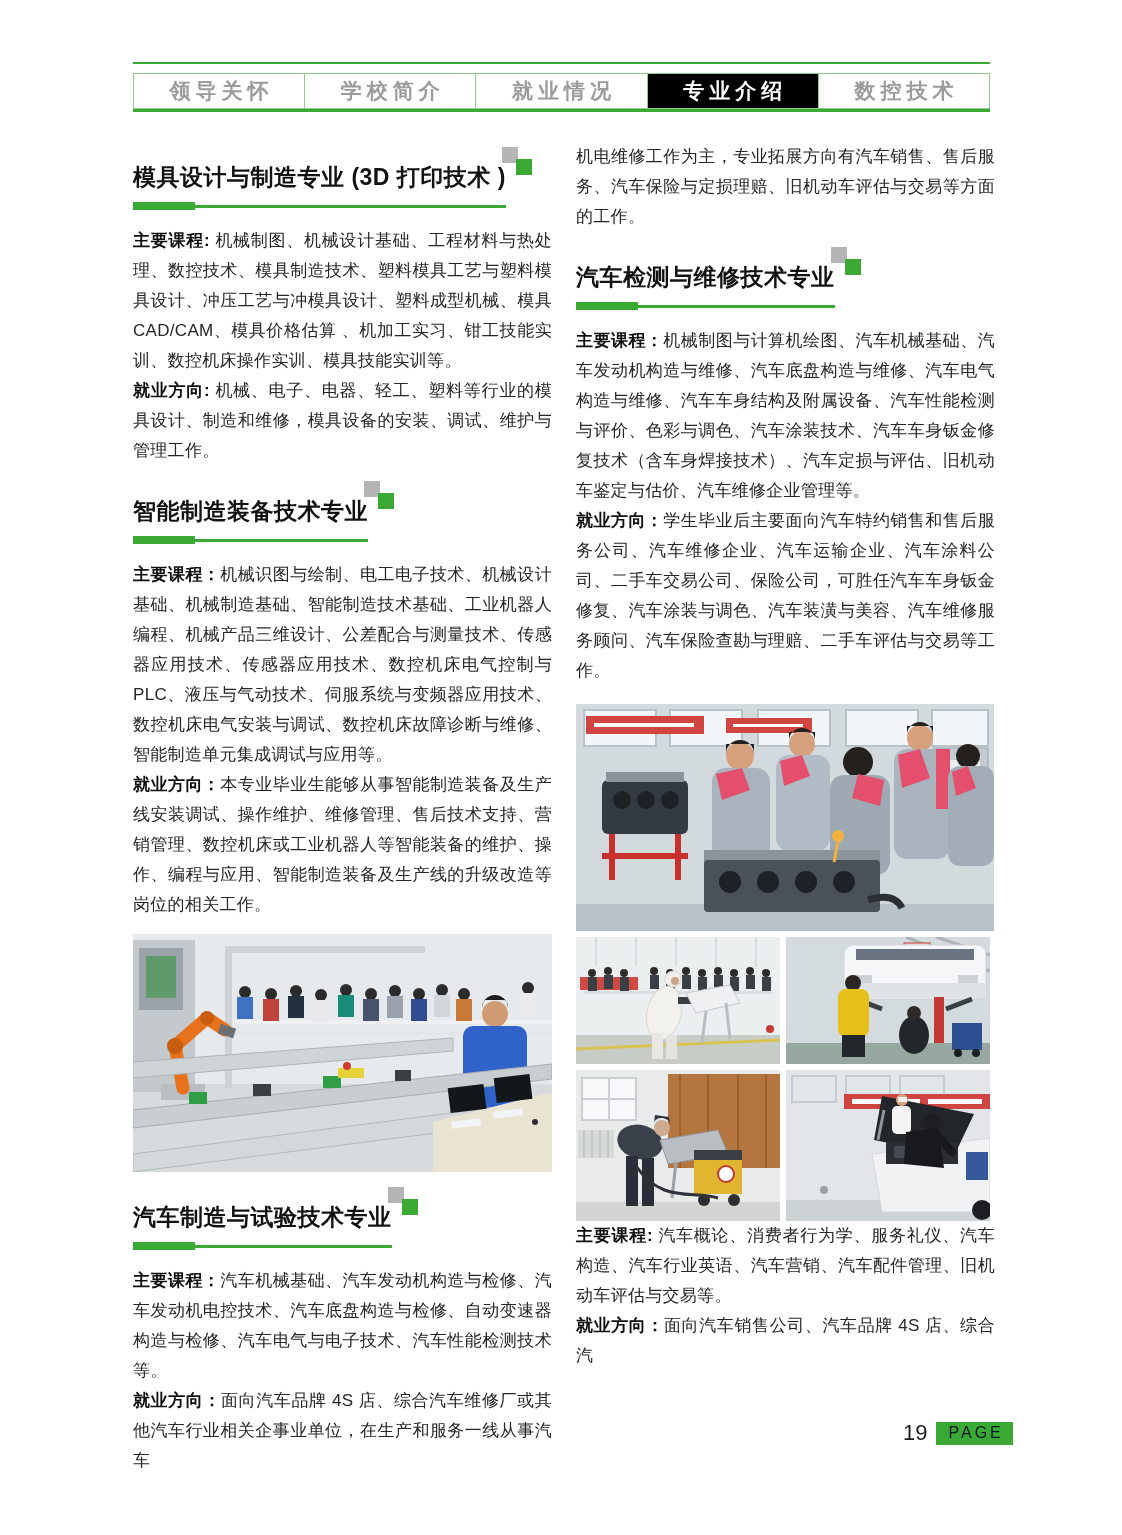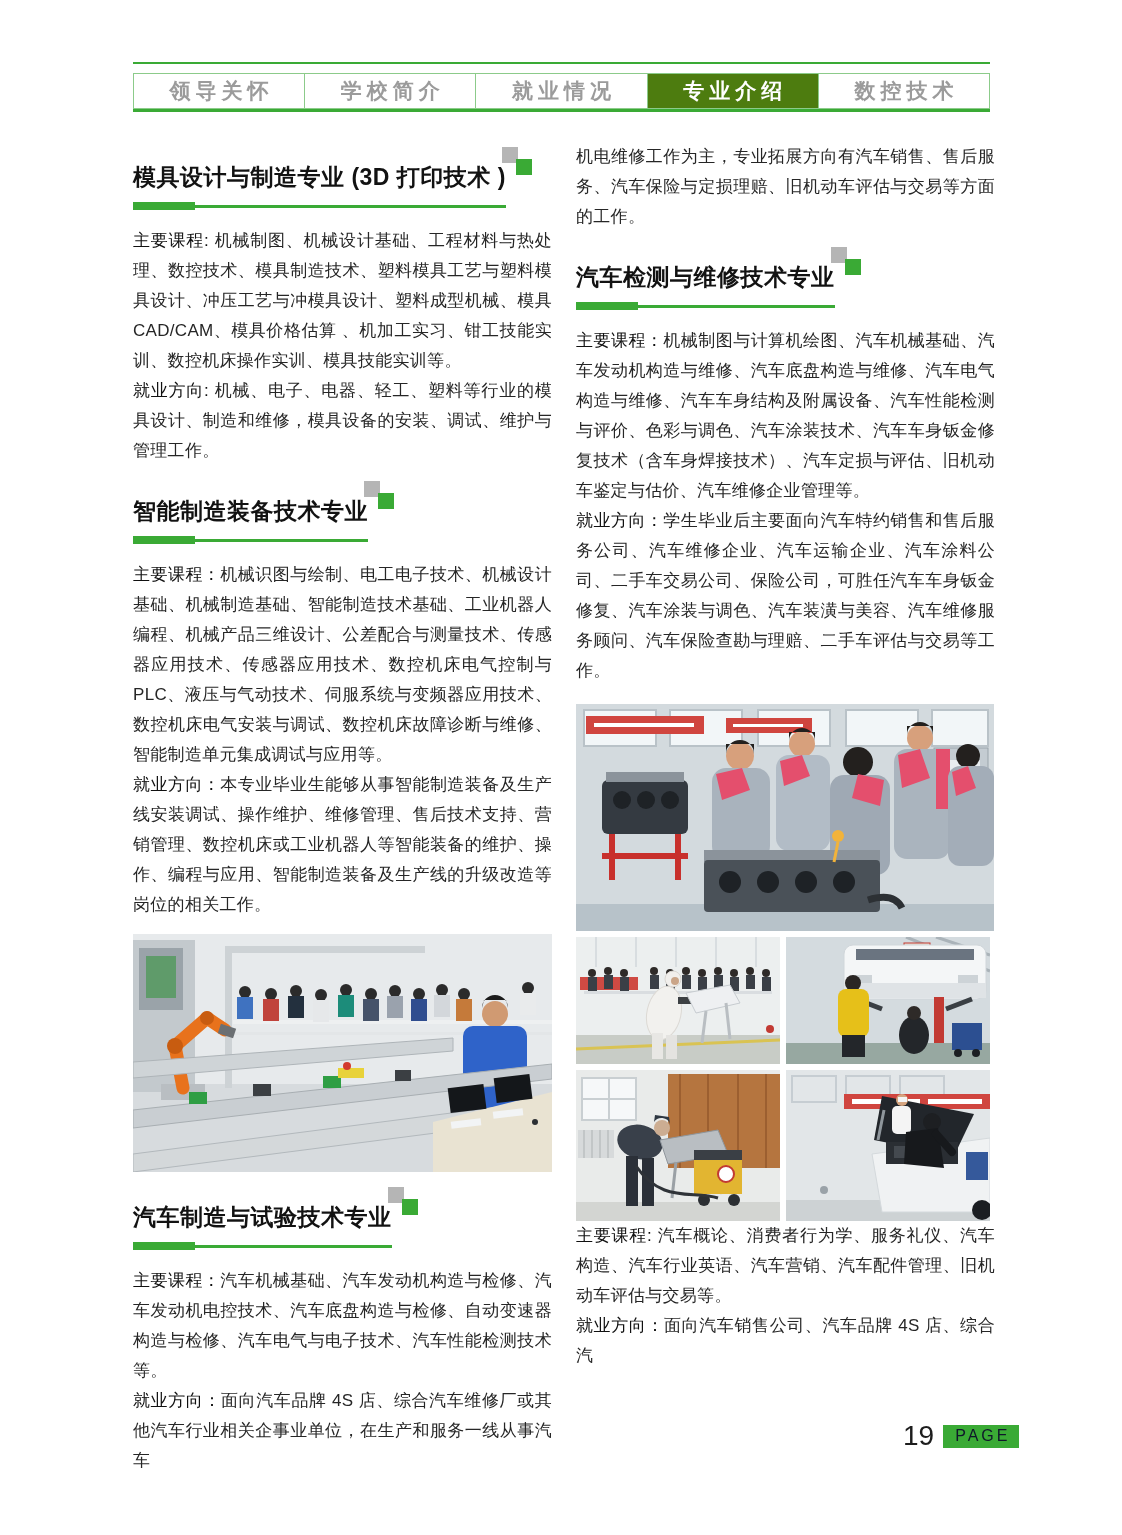--- a/index.html
+++ b/index.html
@@ -8,47 +8,47 @@
     font-family:"Liberation Sans","DejaVu Sans",sans-serif;color:#2a2a2a;
   }
   
   .header{position:absolute;left:133px;top:62px;width:857px;}
   .top-rule{height:2px;background:#3aaa35;}
   .tabbar{display:flex;border:1px solid #8ccb8a;height:34px;margin-top:9px;background:#fff;}
   .tab{flex:1;display:flex;align-items:center;justify-content:center;
        font-size:21px;font-weight:700;color:#9b9b9b;letter-spacing:5px;padding-left:5px;
        border-right:1px solid #8ccb8a;cursor:pointer;}
   .tab:last-child{border-right:none;}
-  .tab.active{background:#4d7c0f;color:#ffffff;}
+  .tab.active{background:#000000;color:#ffffff;}
   .bottom-rule{height:3px;background:#3aaa35;}
   
   .content{position:absolute;left:133px;top:136px;width:862px;display:flex;gap:24px;}
   .col{width:419px;}
   
   .sec-head{position:relative;display:inline-block;margin-top:30px;margin-bottom:16px;}
   .sec-head.first{margin-top:26px;}
   .sec-title{margin:0;font-size:23px;line-height:1.35;font-weight:700;color:#121212;letter-spacing:0.5px;}
   .sec-rule{position:relative;height:8px;margin-top:9px;}
   .rule-thick{position:absolute;left:0;top:0;width:62px;height:8px;background:#3aaa35;}
   .rule-thin{position:absolute;left:62px;right:0;top:3px;height:2.5px;background:#3aaa35;}
   .deco-gray{position:absolute;right:-12px;top:-15px;width:16px;height:16px;background:#b5b5b5;}
   .deco-green{position:absolute;right:-26px;top:-3px;width:16px;height:16px;background:#3aaa35;}
   
   .body-p{margin:0;font-size:17px;line-height:30px;text-align:justify;text-justify:inter-character;
           letter-spacing:0.3px;color:#262626;}
-  .lbl{font-weight:400;color:#101010;}
+  .lbl{font-weight:700;color:#101010;}
   
   .photo{display:block;}
   .photo svg{display:block;}
   .left-photo{margin-top:14px;}
   .collage{margin-top:18px;width:418px;}
   .collage .grid{display:grid;grid-template-columns:204px 204px;grid-template-rows:127px 151px;gap:6px;margin-top:6px;}
   
   .footer{position:absolute;left:903px;top:1420px;display:flex;align-items:center;gap:9px;}
-  .page-num{font-size:28px;color:#1d1d1d;}
+  .page-num{font-size:22px;color:#1d1d1d;}
   .page-badge{background:#3aaa35;color:#0f172a;font-size:16px;letter-spacing:3px;padding:2px 9px 3px 12px;}
   .mt6{margin-top:6px;}
 </style>
 </head>
 <body>
 
 <div class="page">
 
   <div class="header">
     <div class="top-rule"></div>

